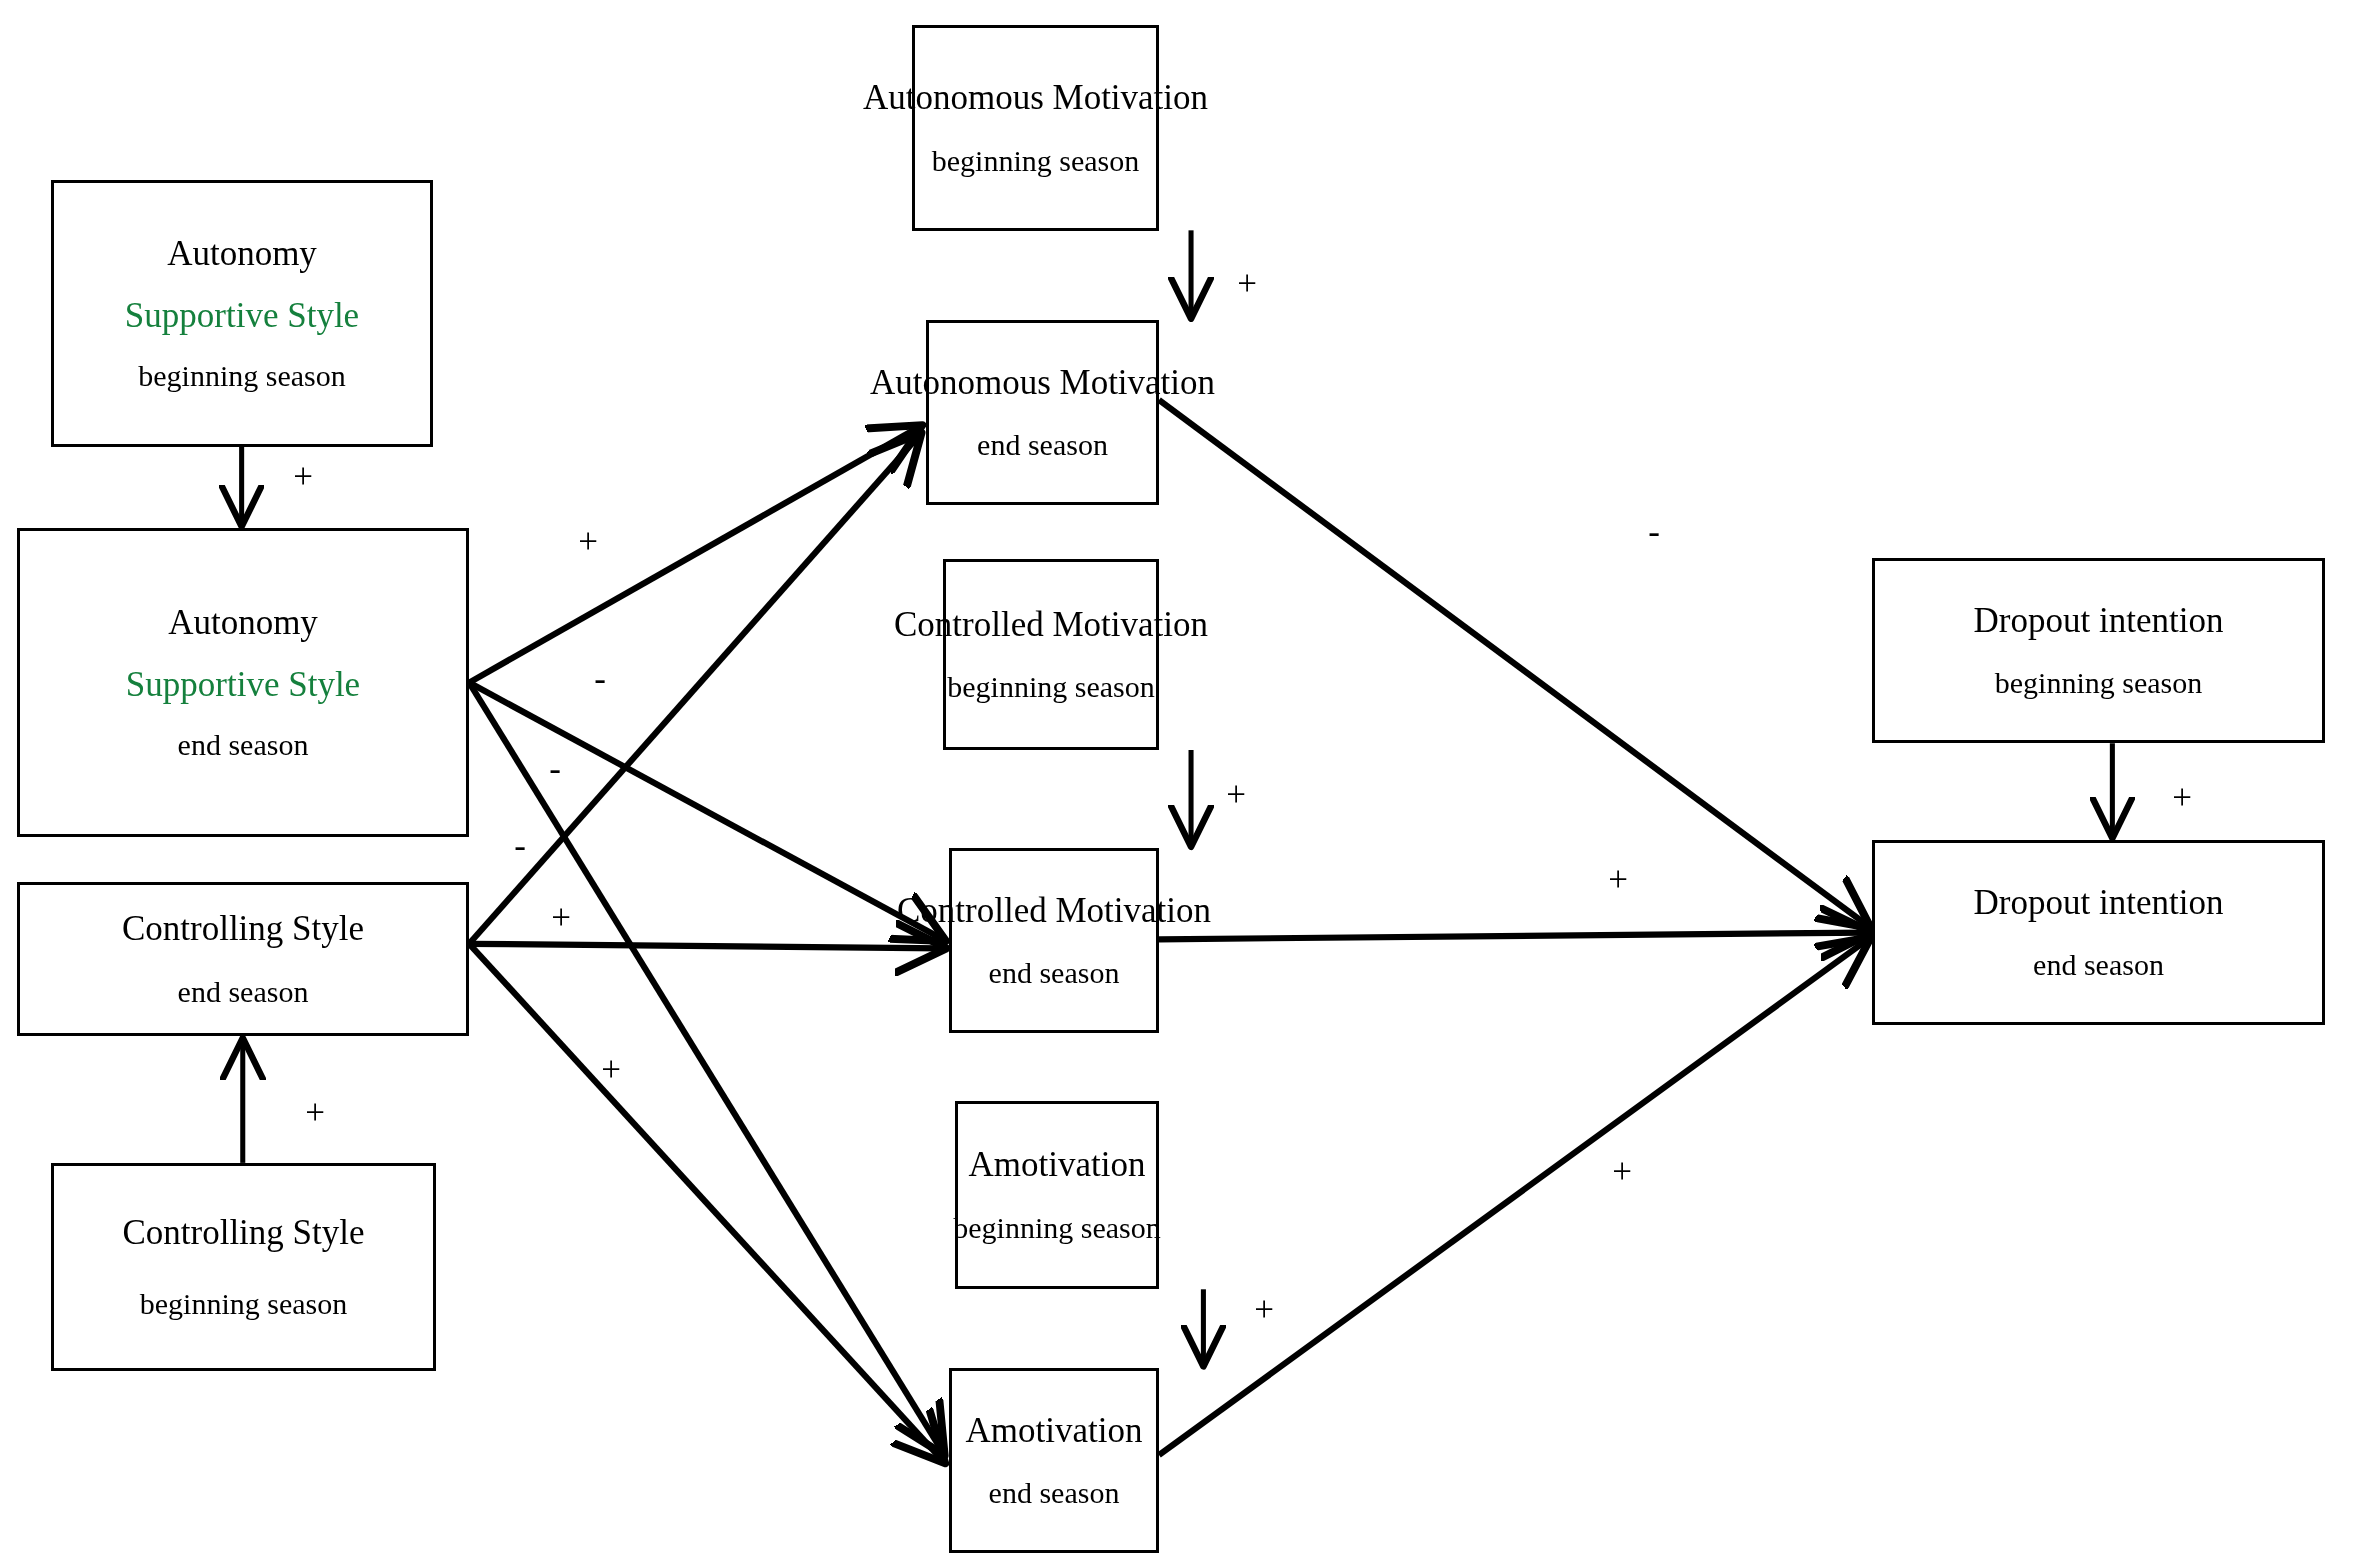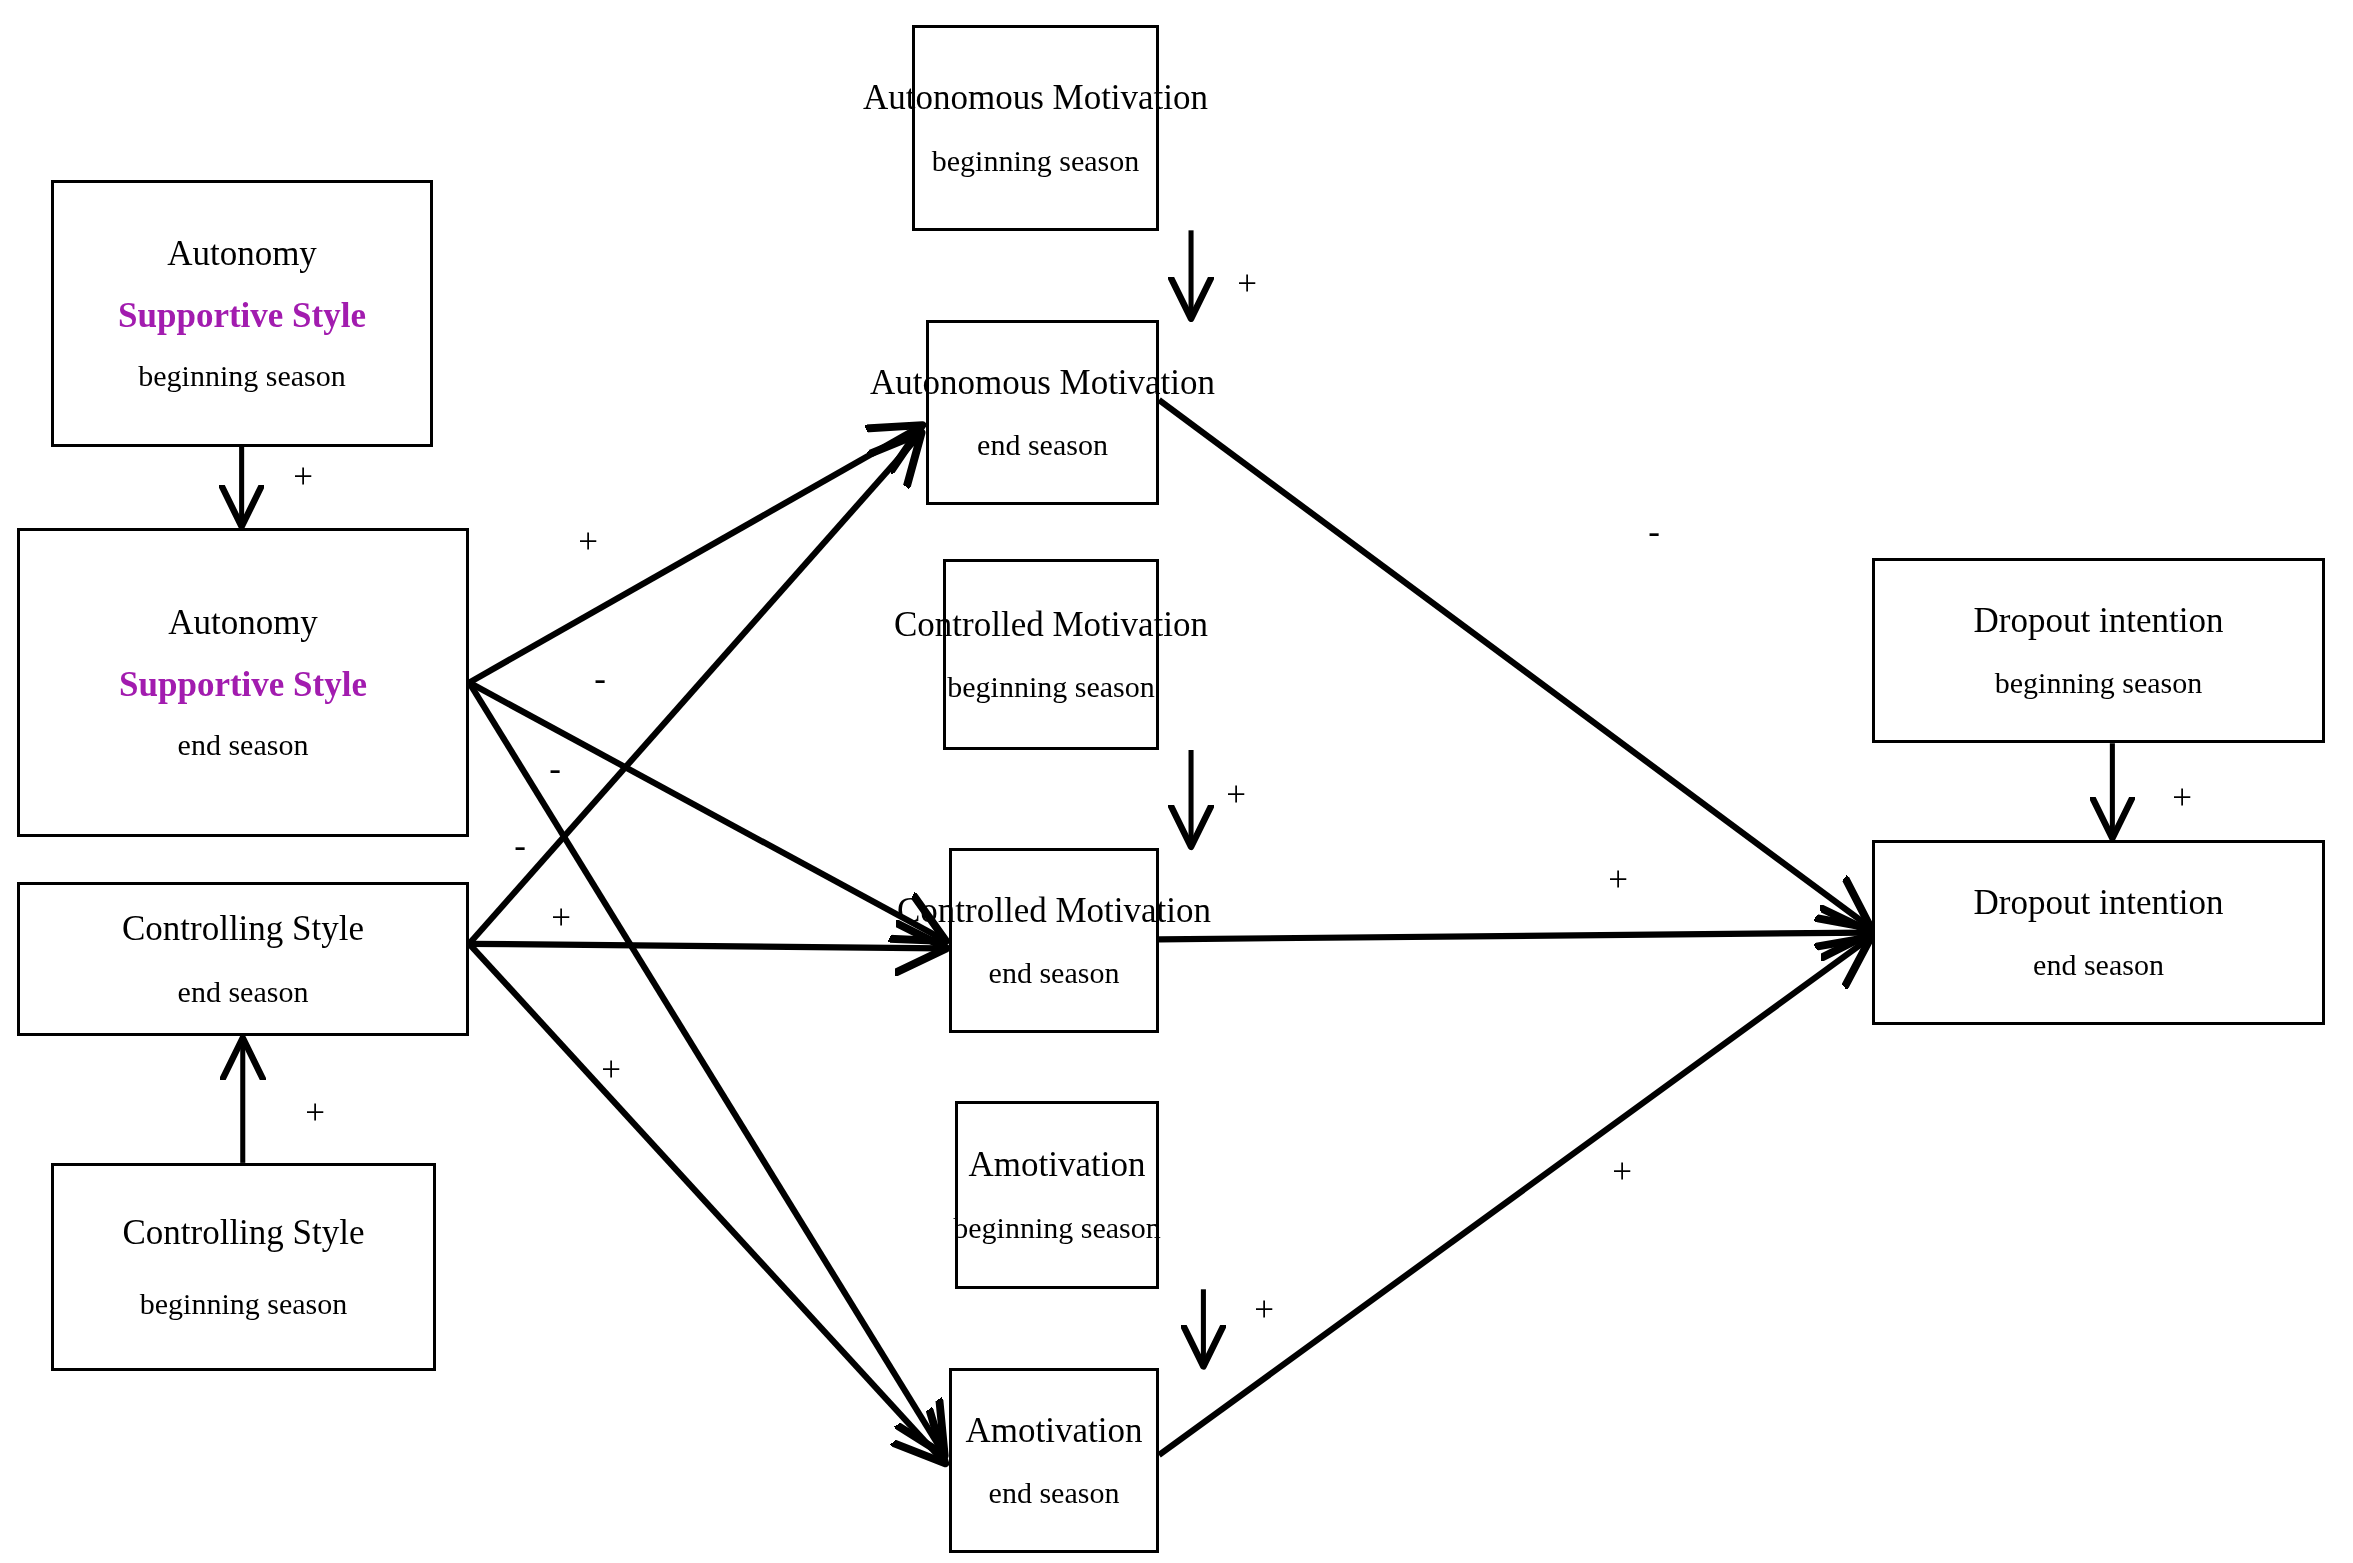--- a/index.html
+++ b/index.html
@@ -8,21 +8,21 @@
   #stage{position:relative;width:2354px;height:1564px;background:#fff;overflow:hidden;}
   svg#canvas{position:absolute;left:0;top:0;width:2354px;height:1564px;}
   .nodebox{position:absolute;box-sizing:border-box;border:3.4px solid #000;background:#fff;
            display:flex;flex-direction:column;align-items:center;justify-content:center;}
   .nb-title{font-size:35px;line-height:1.1;color:#000;text-align:center;white-space:nowrap;}
   .nb-sub{font-size:30px;line-height:1.1;color:#000;text-align:left;white-space:nowrap;}
   .gap-lg .nb-title{margin-bottom:26px;}
   .gap-lg .nb-sub{margin-bottom:0;}
   .gap-xl .nb-title{margin-bottom:34px;}
   .three-line .nb-title{margin-bottom:0;}
-  .three-line .nb-l2{font-size:35px;line-height:1.1;color:#a21caf;text-align:left;white-space:nowrap;margin-top:23.6px;margin-bottom:23.6px;font-weight:bold;}
+  .three-line .nb-l2{font-size:35px;line-height:1.1;color:#15803d;text-align:left;white-space:nowrap;margin-top:23.6px;margin-bottom:23.6px;}
   .signlbl{position:absolute;font-size:35px;line-height:1;color:#000;
            font-family:"Liberation Serif","DejaVu Serif",serif;
            transform:translate(-50%,-50%);white-space:nowrap;}
 </style>
 </head>
 <body>
 
 <div id="stage">
 
   <svg id="canvas" viewBox="0 0 4190 2784">

